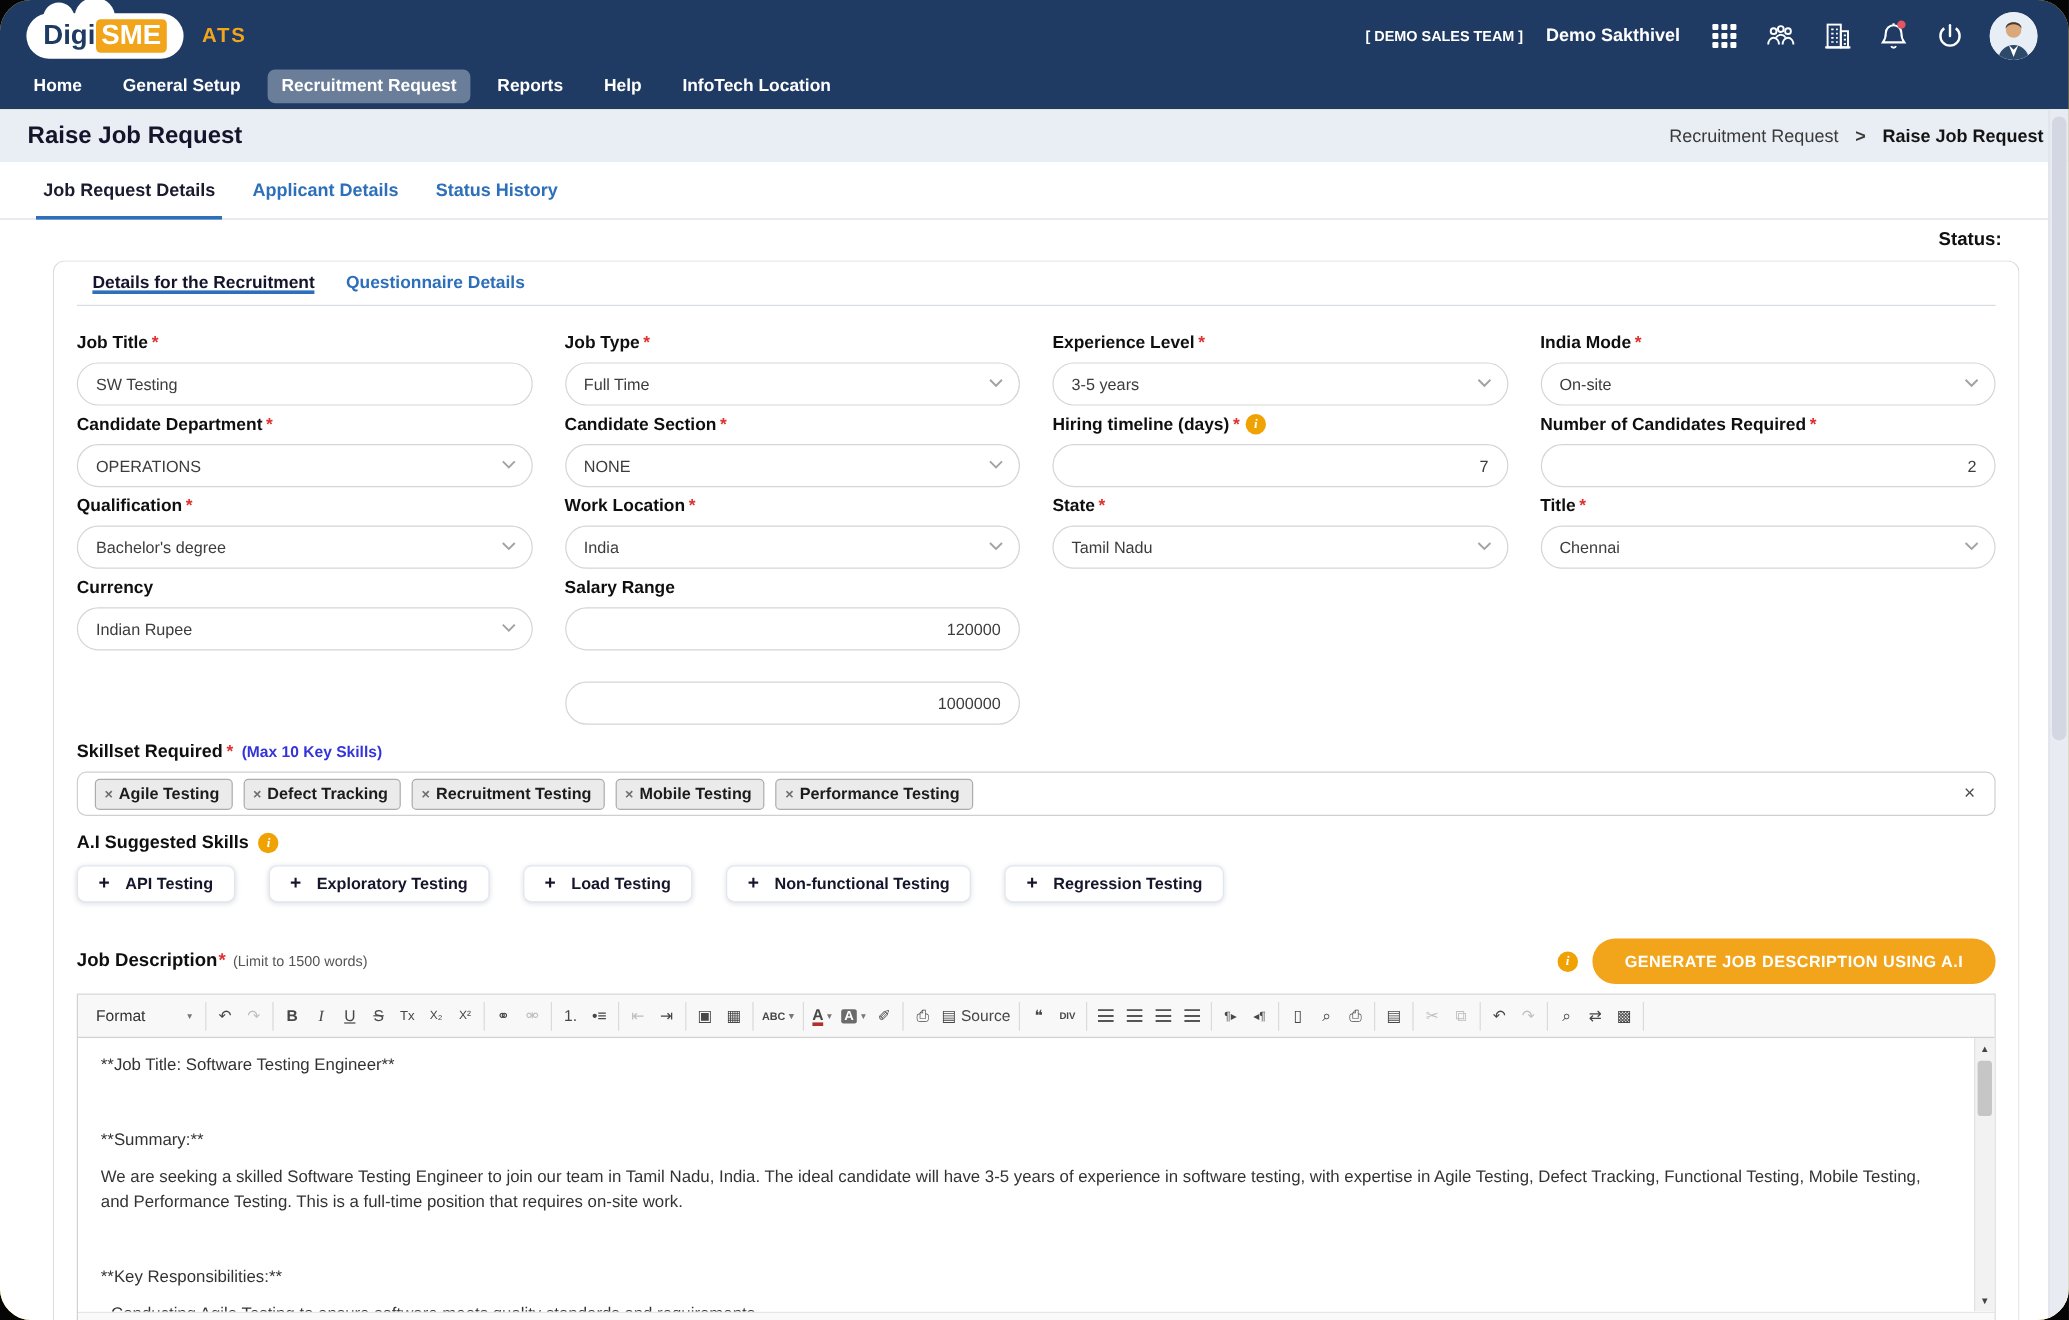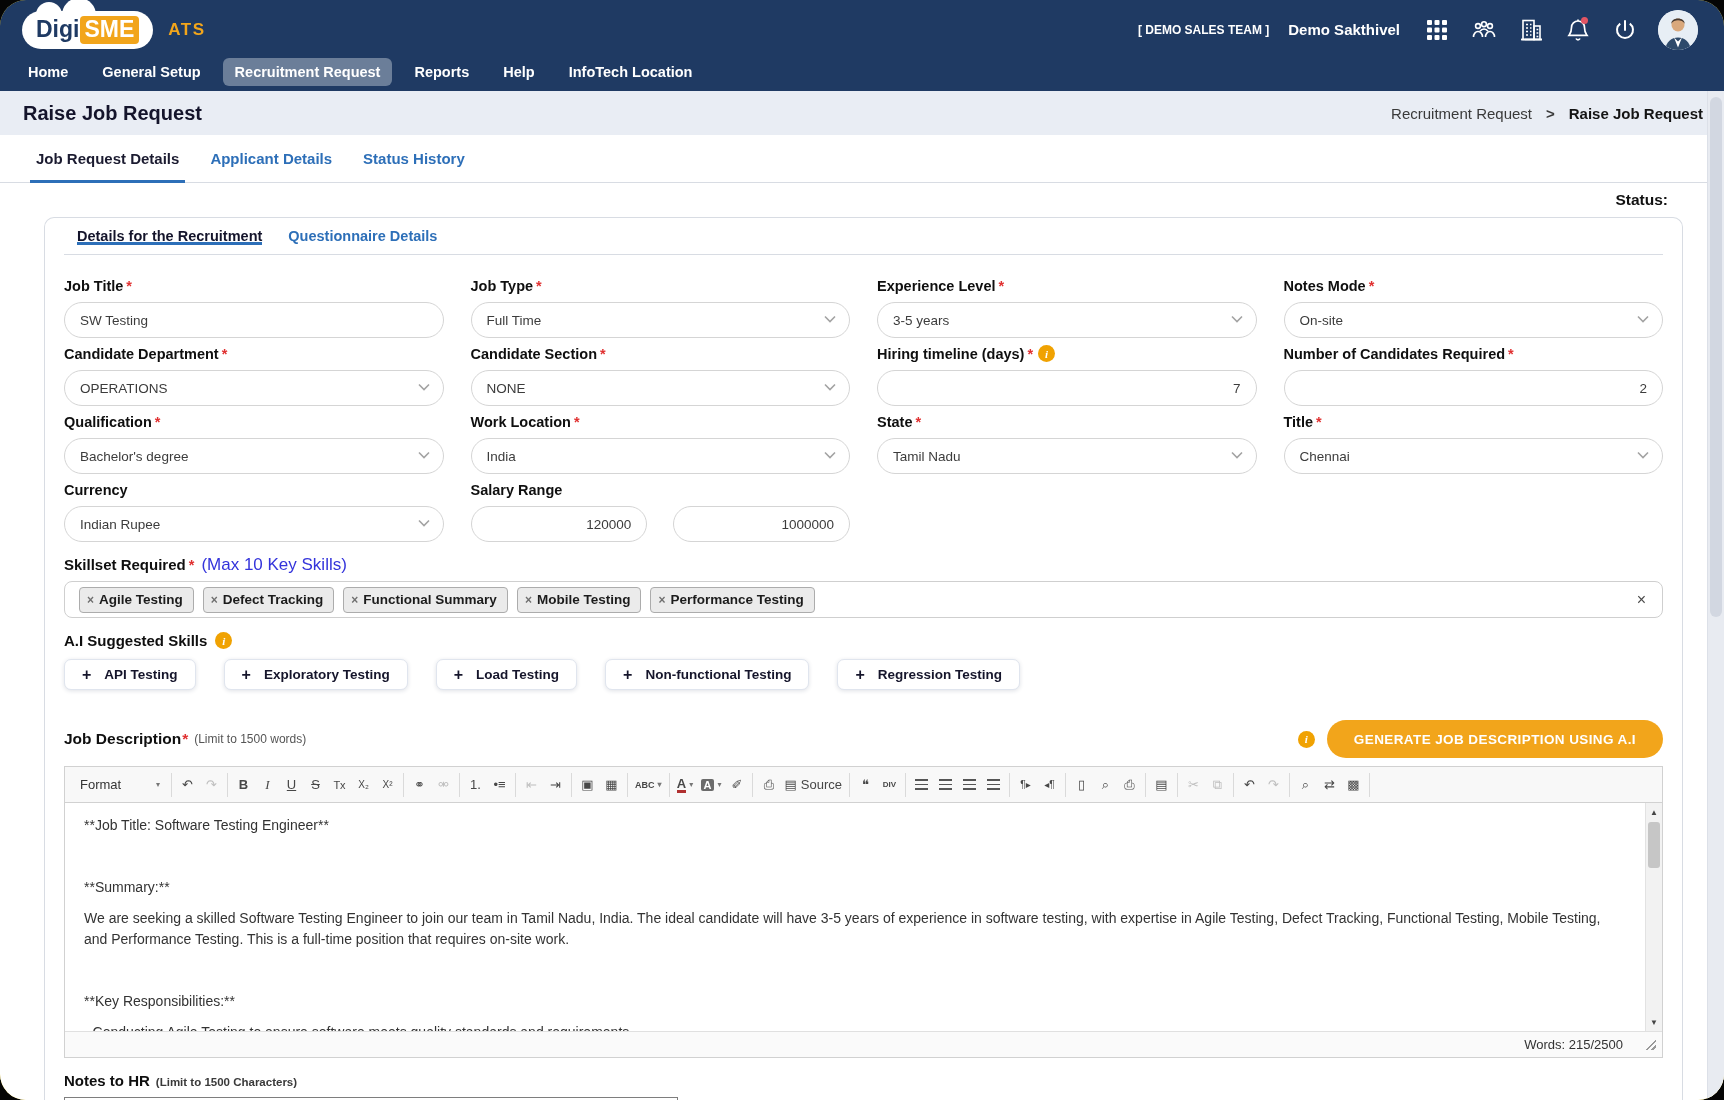--- a/index.html
+++ b/index.html
@@ -53,26 +53,26 @@
 
   
   .form-area { padding-top:21px; }
   .form-row { display:grid; grid-template-columns:repeat(4, 1fr); column-gap:27px; margin-bottom:6px; }
   .flabel { height:19px; margin-bottom:7px; display:flex; align-items:center; gap:5px; font-size:14.5px; font-weight:bold; color:#0F0F0F; white-space:nowrap; }
   .req { color:#E03131; margin-left:-2px; }
   .control { height:36px; border:1px solid #D5D5D5; border-radius:18px; background:#fff; display:flex; align-items:center; padding:0 15px; font-size:13.5px; color:#3C3C3C; position:relative; width:100%; font-family:"Liberation Sans",sans-serif; }
   input.control { outline:none; }
   input.num { text-align:right; }
   .select .chev { position:absolute; right:13px; top:12px; }
-  .salary-pair { display:flex; gap:26px; }
+  .salary-pair { display:flex; gap:26px;flex-direction:column; }
   .info-dot { width:17px; height:17px; border-radius:50%; background:#F0A202; color:#fff; font-size:11px; font-weight:bold; font-style:italic; display:inline-flex; align-items:center; justify-content:center; font-family:"Liberation Serif",serif; flex:none; }
 
   
   .skill-block { margin-top:13px; }
-  .note-blue { color:#3434DB; font-size:17px; font-weight:normal; margin-left:2px; }
+  .note-blue { color:#3434DB; font-size:13px; font-weight:bold; margin-left:2px; }
   .chips-box { margin-top:7px; height:37px; border:1px solid #CFCFCF; border-radius:8px; display:flex; align-items:center; gap:9px; padding:0 14px; position:relative; }
   .chip { background:#EBEBEB; border:1px solid #ACACAC; border-radius:4px; height:26px; display:flex; align-items:center; gap:5px; padding:0 10px 0 7px; font-size:13.5px; font-weight:600; color:#1C1C1C; }
   .chip-x { color:#6F6F6F; font-size:12px; cursor:pointer; }
   .clear-x { position:absolute; right:16px; color:#4A4A4A; font-size:16px; cursor:pointer; }
 
   
   .ai-block { margin-top:14px; }
   .ai-label-row { display:flex; align-items:center; gap:8px; font-size:15px; font-weight:bold; color:#0F0F0F; }
   .sugg-row { display:flex; gap:28px; margin-top:10px; }
   .sugg { height:31px; background:#fff; border:1px solid #E0E5EE; border-radius:7px; box-shadow:0 1px 4px rgba(27,43,75,0.14); display:flex; align-items:center; gap:13px; padding:0 17px; font-size:13.5px; font-weight:bold; color:#15152B; cursor:pointer; }
@@ -271,21 +271,21 @@
               </div>
             <div class="control select">
                 <span>3-5 years</span>
                 <svg class="chev" width="12" height="8" viewBox="0 0 12 8" fill="none" stroke="#A3A3A3" stroke-width="1.6">
                   <path d="M1 1.5l5 5 5-5"></path>
                 </svg>
               </div>
           </div>
           <div class="field">
             <div class="flabel">
-                <span>Notes Mode</span>
+                <span>India Mode</span>
                 <span class="req">*</span>
               </div>
             <div class="control select">
                 <span>On-site</span>
                 <svg class="chev" width="12" height="8" viewBox="0 0 12 8" fill="none" stroke="#A3A3A3" stroke-width="1.6">
                   <path d="M1 1.5l5 5 5-5"></path>
                 </svg>
               </div>
           </div>
         </div>
@@ -417,21 +417,21 @@
           <span class="chip">
               <span class="chip-x">×</span>
               <span>Agile Testing</span>
             </span>
           <span class="chip">
               <span class="chip-x">×</span>
               <span>Defect Tracking</span>
             </span>
           <span class="chip">
               <span class="chip-x">×</span>
-              <span>Functional Summary</span>
+              <span>Recruitment Testing</span>
             </span>
           <span class="chip">
               <span class="chip-x">×</span>
               <span>Mobile Testing</span>
             </span>
           <span class="chip">
               <span class="chip-x">×</span>
               <span>Performance Testing</span>
             </span>
           <span class="clear-x">×</span>

